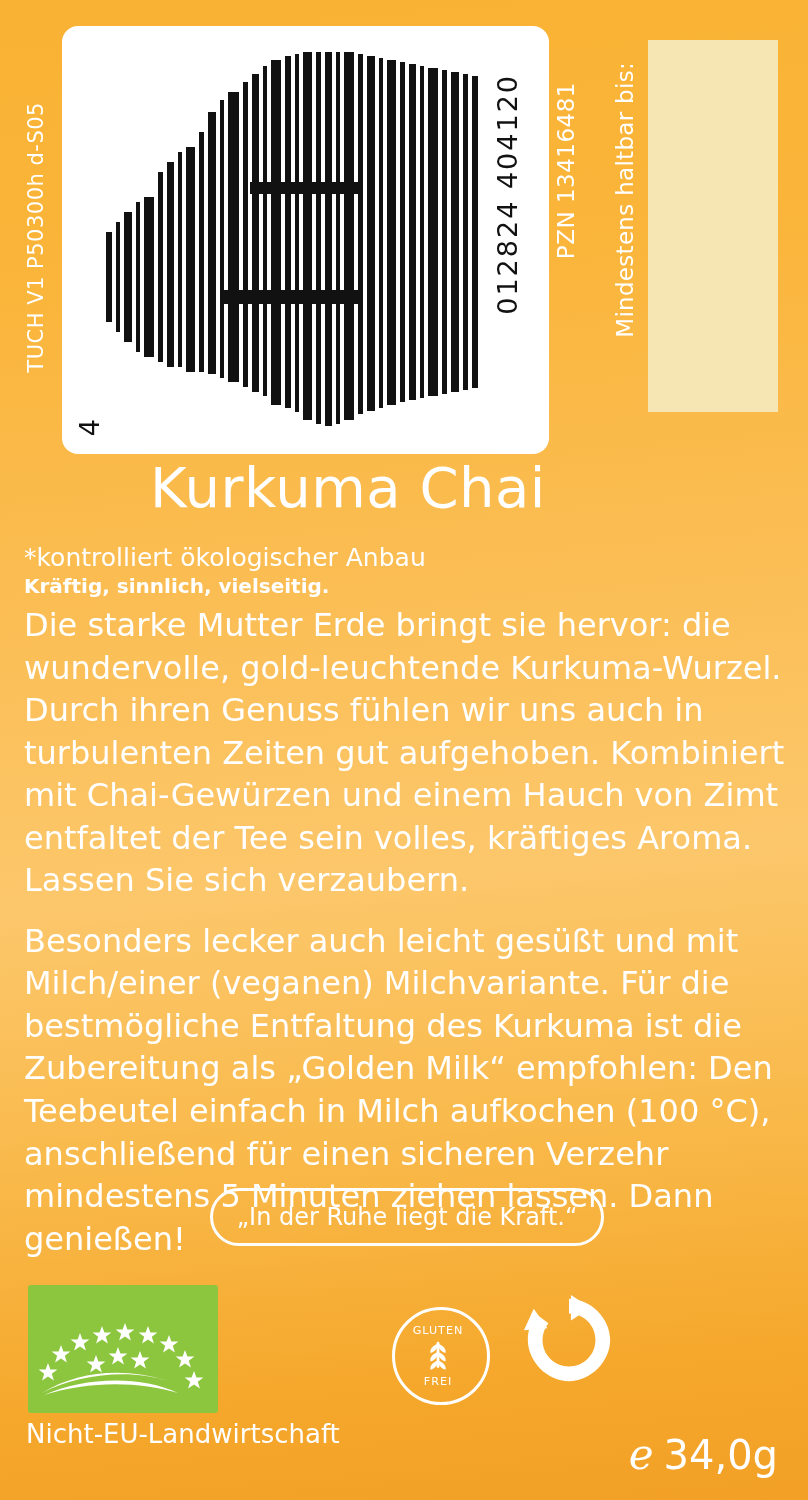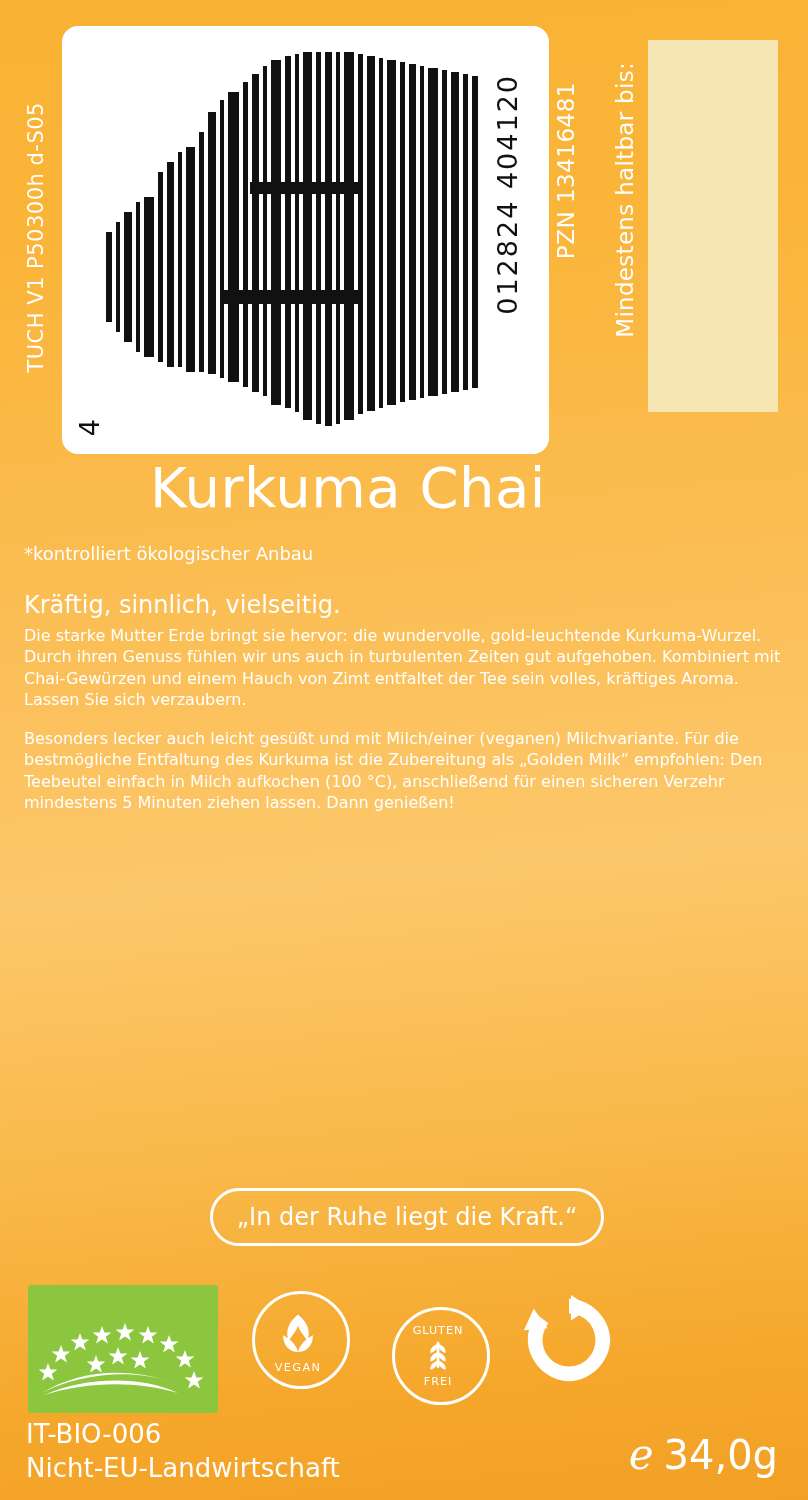--- a/index.html
+++ b/index.html
@@ -137,31 +137,30 @@
   }
   .ingredients {
     font-size: 25px;
     line-height: 1.28;
     margin-top: 2px;
   }
   .ingredients b {
     font-weight: bold;
   }
   .organic-note {
-    font-size: 18px;
+    font-size: 25px;
     line-height: 1.28;
   }
   .tagline {
-    font-size: 24px;
-    font-weight: normal;
-    margin-top: 26px;
+    font-size: 20px;
+    font-weight: bold;
     margin-bottom: 6px;
   }
   .para {
-    font-size: 16px;
+    font-size: 32px;
     line-height: 1.33;
     margin-bottom: 18px;
   }
   .message {
     font-size: 24px;
     font-style: italic;
     line-height: 1.33;
     margin-top: 6px;
   }
   
@@ -344,30 +343,20 @@
           <polygon points="166,86 168.4,92.6 175.4,92.6 169.8,96.8 171.9,103.6 166,99.4 160.1,103.6 162.2,96.8 156.6,92.6 163.6,92.6"></polygon>
           <polygon points="90,62 92.4,68.6 99.4,68.6 93.8,72.8 95.9,79.6 90,75.4 84.1,79.6 86.2,72.8 80.6,68.6 87.6,68.6"></polygon>
           <polygon points="112,66 114.4,72.6 121.4,72.6 115.8,76.8 117.9,83.6 112,79.4 106.1,83.6 108.2,76.8 102.6,72.6 109.6,72.6"></polygon>
           <polygon points="68,70 70.4,76.6 77.4,76.6 71.8,80.8 73.9,87.6 68,83.4 62.1,87.6 64.2,80.8 58.6,76.6 65.6,76.6"></polygon>
           <path d="M14 108 C 50 86, 96 82, 140 96 C 104 84, 52 88, 14 108 Z"></path>
           <path d="M16 110 C 60 96, 110 96, 150 108 C 112 90, 56 92, 16 110 Z"></path>
         </g>
       </svg>
     </div>
 
-    <div class="circle-badge vegan-badge">
-      <svg viewBox="0 0 92 92" width="86" height="86">
-        <g fill="#ffffff">
-          <path d="M46 22 C 36 30, 32 40, 36 50 C 40 44, 44 40, 46 34 C 48 40, 52 44, 56 50 C 60 40, 56 30, 46 22 Z"></path>
-          <path d="M30 44 C 30 56, 38 62, 46 62 C 44 54, 38 48, 30 44 Z"></path>
-          <path d="M62 44 C 62 56, 54 62, 46 62 C 48 54, 54 48, 62 44 Z"></path>
-        </g>
-        <text x="46" y="82" text-anchor="middle" font-family="DejaVu Sans, sans-serif" font-size="12" fill="#ffffff" letter-spacing="1.5">VEGAN</text>
-      </svg>
-    </div>
 
     <div class="circle-badge gluten-badge">
       <svg viewBox="0 0 92 92" width="86" height="86">
         <text x="46" y="26" text-anchor="middle" font-family="DejaVu Sans, sans-serif" font-size="12" fill="#ffffff" letter-spacing="1">GLUTEN</text>
         <g fill="#ffffff">
           <rect x="44.5" y="34" width="3" height="28" rx="1.5"></rect>
           <path d="M46 36 C 40 38, 37 42, 38 46 C 42 45, 45 42, 46 38 Z"></path>
           <path d="M46 36 C 52 38, 55 42, 54 46 C 50 45, 47 42, 46 38 Z"></path>
           <path d="M46 45 C 40 47, 37 51, 38 55 C 42 54, 45 51, 46 47 Z"></path>
           <path d="M46 45 C 52 47, 55 51, 54 55 C 50 54, 47 51, 46 47 Z"></path>
@@ -382,21 +371,20 @@
       <svg viewBox="0 0 100 100" width="98" height="98">
         <path d="M50 8 C 72 8, 92 28, 92 50 C 92 72, 72 92, 50 92 C 28 92, 8 72, 8 50 C 8 40, 11 31, 17 24 L 29 33 C 25 38, 23 44, 23 50 C 23 65, 35 77, 50 77 C 65 77, 77 65, 77 50 C 77 35, 65 23, 50 23 Z" fill="#ffffff"></path>
         <polygon points="52,4 52,30 72,17" fill="#ffffff"></polygon>
         <polygon points="14,18 4,40 28,38" fill="#ffffff"></polygon>
       </svg>
       
     </div>
   </div>
 
   <div class="footer-left">
-    <div>IT-BIO-006</div>
     <div>Nicht-EU-Landwirtschaft</div>
   </div>
 
   <div class="weight">
     <span class="e-mark">e</span>
     <span>34,0g</span>
   </div>
 
 </div>
 

